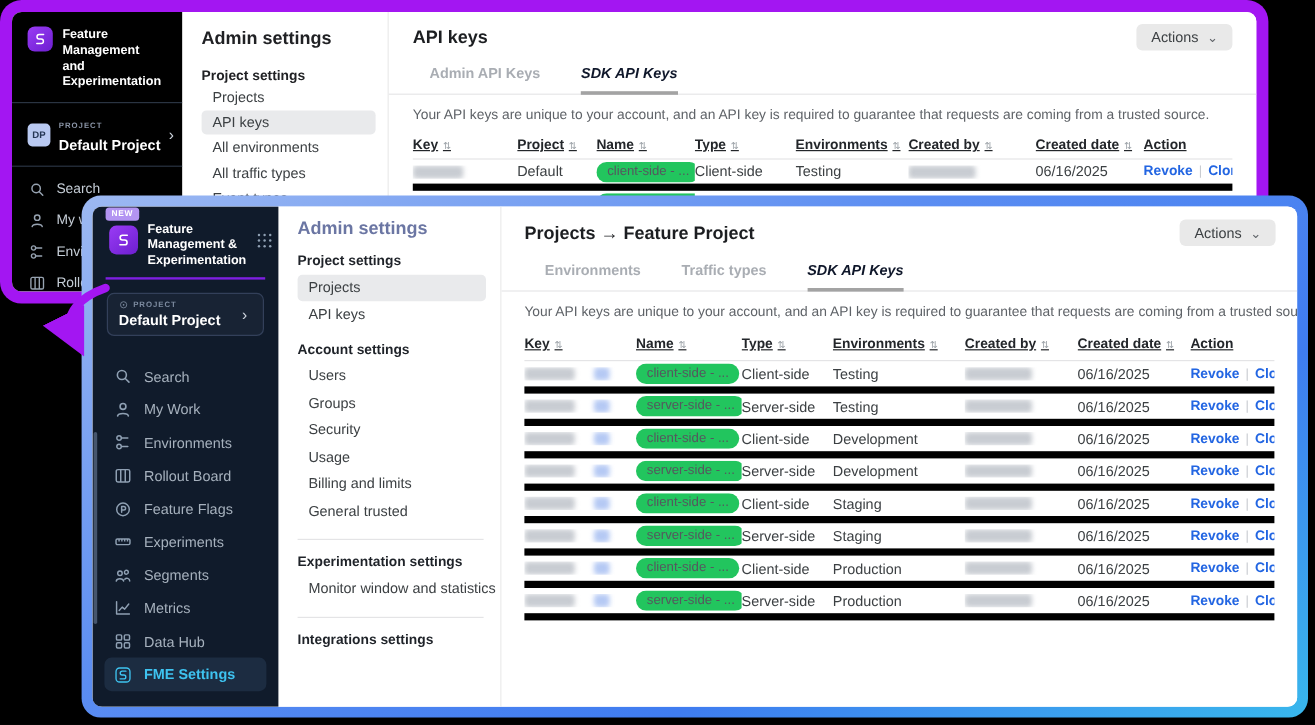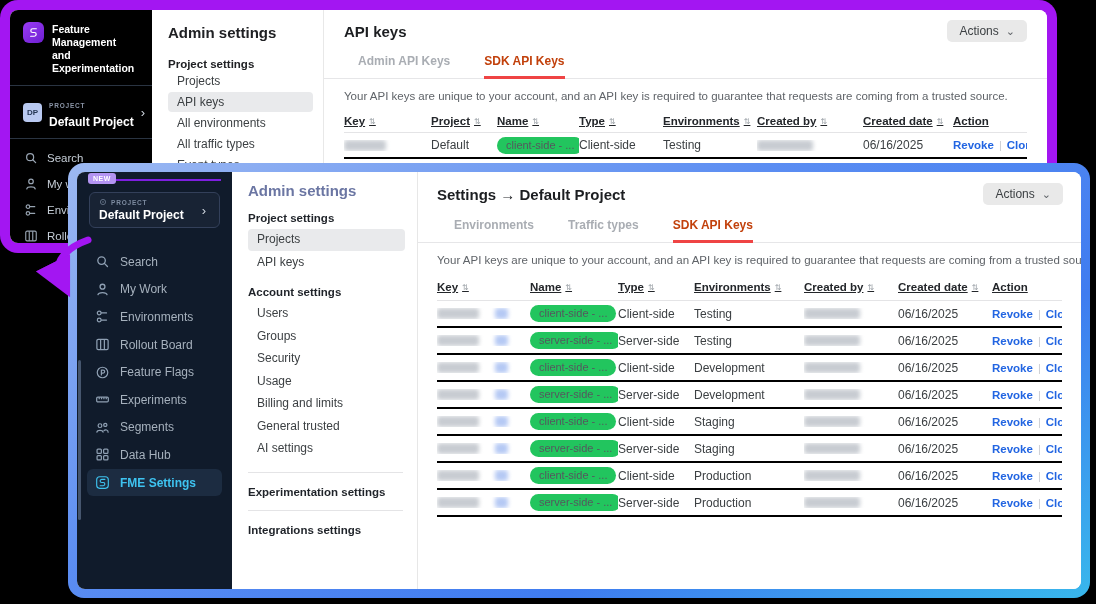--- a/index.html
+++ b/index.html
@@ -35,24 +35,24 @@
   .nav-item.sel { background:#e9eaec; }
   .b-nav .nav-item:first-of-type { margin-top:9px; }
   .b-main { flex:1; background:#fff; min-width:0; }
   .main-head { display:flex; align-items:center; padding:10px 20px 0 20px; }
   .main-title { font-size:15px; font-weight:700; color:#1c1e21; }
   .actions-btn { margin-left:auto; background:#e9e9e9; border-radius:5px; padding:4px 12px;
     font-size:12px; color:#3c4043; display:flex; align-items:center; gap:7px; }
   .actions-btn .cd { font-size:11px; color:#5f6368; }
   .tabs-row { display:flex; gap:34px; padding:0 0 0 34px; margin-top:12px; border-bottom:1px solid #e6e6e8; }
   .tab { font-size:12px; font-weight:600; color:#a9adb3; padding-bottom:8px; }
-  .tab.active { color:#c2410c; font-weight:700; border-bottom:3px solid #ef4444; margin-bottom:-1px; }
+  .tab.active { color:#0f172a; font-weight:700; border-bottom:3px solid #a3a3a3; margin-bottom:-1px;font-style:italic; }
   .desc { font-size:11.5px; color:#5f6368; padding:11px 20px 0 20px; white-space:nowrap; overflow:hidden; }
   .tbl { padding:0 20px; margin-top:8px; }
-  .trow { display:flex; align-items:center; height:26px; border-bottom:2px solid #000000; }
+  .trow { display:flex; align-items:center; height:26px; border-bottom:6px solid #000000; }
   .trow.thead { height:23px; border-bottom:1px solid #e4e4e6; }
   .c { font-size:12px; color:#3c4043; white-space:nowrap; overflow:hidden; flex:none; display:flex; align-items:center; }
   .thead .c { font-size:11.5px; font-weight:700; color:#23262a;text-decoration:underline; }
   .sort { font-size:8px; color:#9aa0a6; margin-left:4px; font-weight:400; }
   .blob { display:inline-block; height:11px; background:#c8ccd2; border-radius:3px; filter:blur(2px); }
   .blob.blue { background:#b5c9f4; }
   .b44{width:42px} .b14{width:13px; margin-left:16px;} .b58{width:56px}
   .pill { background:#22c55e; border-radius:9px; font-size:11px; color:#55585e; padding:3px 9px; line-height:1; }
   .alink { color:#2265e2; font-size:11.5px; font-weight:700; text-decoration:none; }
   .pipe { color:#c9ccd1; margin:0 5px; font-size:11px; }
@@ -330,20 +330,35 @@
         </div>
       </div>
     </div>
   </div>
 
   <div class="front-win">
     <div class="front-body">
 
       <div class="f-sidebar">
         <span class="new-badge">NEW</span>
+        <div class="f-brand">
+          <span class="logo-sq">
+              <svg viewBox="0 0 16 16" style="color:#fff;width:14px;height:14px">
+                <use href="#i-split"></use>
+              </svg>
+            </span>
+          <span class="f-brand-text">
+            <span>Feature</span><br>
+            <span>Management &amp;</span><br>
+            <span>Experimentation</span>
+          </span>
+          <span class="grid-icon"><svg viewBox="0 0 16 16" width="15" height="15">
+                <use href="#i-grid"></use>
+              </svg></span>
+        </div>
         <div class="purple-rule"></div>
         <div class="f-project">
           <span class="f-proj-col">
             <span class="f-proj-label">
                 <svg viewBox="0 0 16 16" width="8" height="8">
                   <use href="#i-target"></use>
                 </svg>
                 <span>PROJECT</span>
               </span>
             <span class="f-proj-name">Default Project</span>
@@ -388,20 +403,26 @@
               <span>Experiments</span>
             </div>
           <div class="f-item">
               <svg viewBox="0 0 16 16">
                 <use href="#i-seg"></use>
               </svg>
               <span>Segments</span>
             </div>
           <div class="f-item">
               <svg viewBox="0 0 16 16">
+                <use href="#i-met"></use>
+              </svg>
+              <span>Metrics</span>
+            </div>
+          <div class="f-item">
+              <svg viewBox="0 0 16 16">
                 <use href="#i-hub"></use>
               </svg>
               <span>Data Hub</span>
             </div>
           <div class="f-item active">
               <svg viewBox="0 0 16 16">
                 <use href="#i-splitbox"></use>
               </svg>
               <span>FME Settings</span>
             </div>
@@ -415,31 +436,31 @@
         <div class="f-sec">Project settings</div>
         <div class="nav-item sel">Projects</div>
         <div class="nav-item">API keys</div>
         <div class="f-sec">Account settings</div>
         <div class="nav-item">Users</div>
         <div class="nav-item">Groups</div>
         <div class="nav-item">Security</div>
         <div class="nav-item">Usage</div>
         <div class="nav-item">Billing and limits</div>
         <div class="nav-item">General trusted</div>
-        <div class="nav-item">AI settings</div>
         <div class="nav-div"></div>
         <div class="f-sec">Experimentation settings</div>
+        <div class="nav-item">Monitor window and statistics</div>
         <div class="nav-div"></div>
         <div class="f-sec">Integrations settings</div>
 
       </div>
 
       <div class="f-main">
         <div class="main-head">
-          <span class="main-title">Settings → Default Project</span>
+          <span class="main-title">Projects → Feature Project</span>
           <span class="actions-btn">
             <span>Actions</span>
             <span class="cd">⌄</span>
           </span>
         </div>
         <div class="tabs-row">
           <span class="tab">Environments</span>
           <span class="tab">Traffic types</span>
           <span class="tab active">SDK API Keys</span>
         </div>

